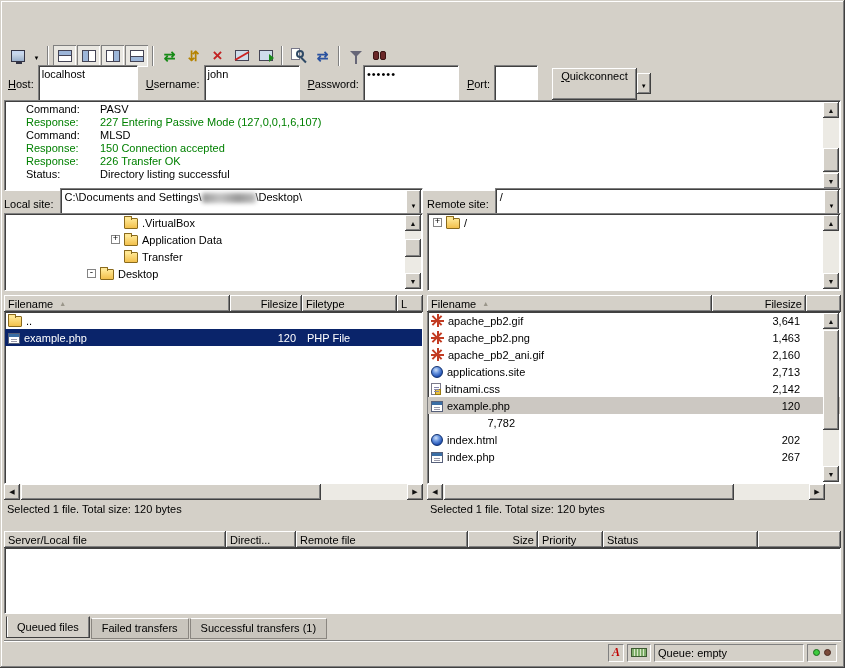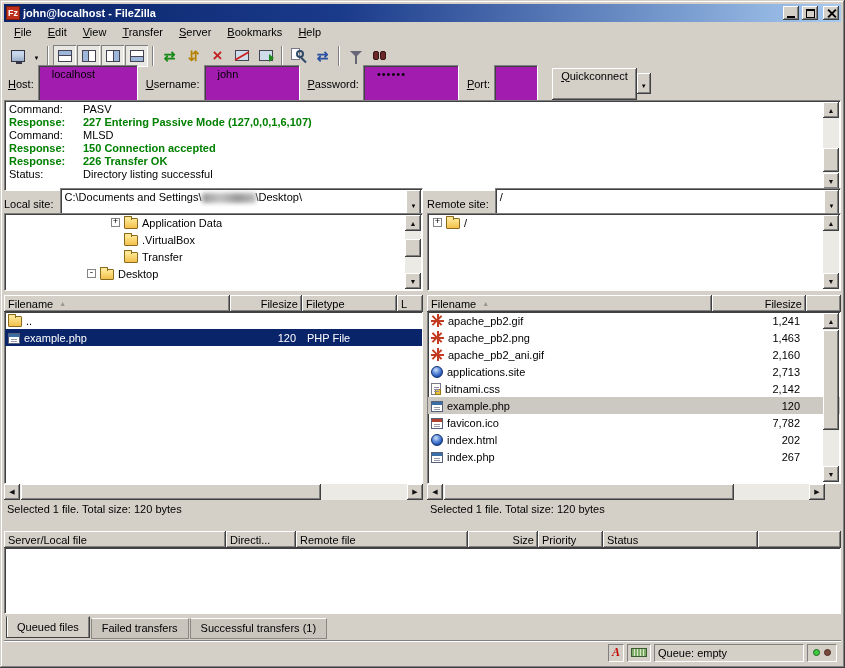--- a/index.html
+++ b/index.html
@@ -57,30 +57,30 @@
   .ti-sync::before{content:"⇄";color:#2a52a0;font-size:14px;font-weight:bold;}
   .ti-filter{width:0;height:0;border-left:6px solid transparent;border-right:6px solid transparent;border-top:6px solid #667;position:relative;margin-top:-4px;}
   .ti-filter::after{content:"";position:absolute;left:-1px;top:-1px;width:2px;height:8px;background:#667;}
   .ti-binoc{display:flex;gap:1px;}
   .ti-binoc i{display:block;width:6px;height:9px;background:#6b2828;border:1px solid #３a1414;border:1px solid #3a1414;border-radius:2px;}
 
   
   .qcbar{position:absolute;left:4px;top:69px;right:4px;height:29px;display:flex;align-items:center;padding-left:4px;}
   .qc-label{margin-right:4px;white-space:nowrap;}
   .qc-gap{margin-left:8px;}
-  .qc-field{height:37px;background:#a21caf;border:1px solid;border-color:#808080 #fff #fff #808080;box-shadow:inset 1px 1px 0 #404040;
-    padding:2px 13px;white-space:nowrap;overflow:hidden;}
+  .qc-field{height:37px;background:#ffffff;border:1px solid;border-color:#808080 #fff #fff #808080;box-shadow:inset 1px 1px 0 #404040;
+    padding:2px 3px;white-space:nowrap;overflow:hidden;}
   .qc-btn{height:32px;margin-left:14px;padding:2px 9px;white-space:nowrap;cursor:default;}
   .qc-drop{width:14px;height:21px;display:flex;align-items:center;justify-content:center;}
 
   
-  .logpane{position:absolute;left:4px;top:100px;right:4px;height:91px;overflow:hidden;padding:2px 20px 2px 4px;position:absolute;}
+  .logpane{position:absolute;left:4px;top:100px;right:4px;height:91px;overflow:hidden;padding:2px 20px 2px 21px;position:absolute;}
   .log-line{display:flex;line-height:13px;white-space:nowrap;}
   .log-type{width:74px;flex:none;}
-  .lc-resp{color:#008000;font-weight:bold;}
+  .lc-resp{color:#008000;}
   .lc-cmd,.lc-status{color:#000;}
 
   
   .vsb{position:absolute;top:1px;bottom:1px;right:1px;width:16px;background:#eceae4;}
   .hsb{position:absolute;height:16px;background:#eceae4;}
   .sbtn{position:absolute;background:#d4d0c8;box-shadow:inset -1px -1px #404040,inset 1px 1px #fff,inset -2px -2px #808080;
     display:flex;align-items:center;justify-content:center;}
   .sbtn::before{font-size:7px;color:#111;}
   .sb-up{top:0;left:0;width:16px;height:16px;}.sb-up::before{content:"▲";}
   .sb-dn{bottom:0;left:0;width:16px;height:16px;}.sb-dn::before{content:"▼";}
@@ -160,43 +160,21 @@
   .ind-kbd{width:16px;height:9px;background:repeating-linear-gradient(90deg,#7fae6a 0 2px,#d8e8c8 2px 3px);border:1px solid #3c5a30;}
   .led{width:7px;height:7px;border-radius:50%;margin:0 2px;}
   .led-recv{background:#3ecb3e;border:1px solid #1c6a1c;}
   .led-send{background:#7a4a3a;border:1px solid #4a2a20;}
 </style>
 </head>
 <body>
 
 <div id="window">
 
-  <div class="titlebar">
-    <span class="fz-icon">Fz</span>
-    <span class="title-text">john@localhost - FileZilla</span>
-    <span class="wbtn raised">
-        <span class="glyph-min"></span>
-      </span>
-    <span class="wbtn raised">
-        <span class="glyph-max"></span>
-      </span>
-    <span class="wbtn raised" style="margin-left:2px">
-        <span class="glyph-close"></span>
-      </span>
-  </div>
-
-  <div class="menubar">
-    <span class="menu-item"><u>F</u>ile</span>
-    <span class="menu-item"><u>E</u>dit</span>
-    <span class="menu-item"><u>V</u>iew</span>
-    <span class="menu-item"><u>T</u>ransfer</span>
-    <span class="menu-item"><u>S</u>erver</span>
-    <span class="menu-item"><u>B</u>ookmarks</span>
-    <span class="menu-item"><u>H</u>elp</span>
-  </div>
+
 
   <div class="toolbar">
     <span class="tb-btn">
         <span class="ti-server"></span>
       </span>
     <span class="tb-drop">
         <span class="arr-down"></span>
       </span>
     <span class="tb-sep"></span>
     <span class="tb-btn checked">
@@ -309,28 +287,28 @@
     <span class="combo">
       <span>/</span>
       <span class="combo-btn">
           <span class="arr-down"></span>
         </span>
     </span>
   </div>
 
   <div class="treepane sunkenw" style="left:4px;top:213px;width:419px;height:78px">
     <div class="tree-row" style="padding-left:106px">
+      <span class="exp-space"></span>
+        <span class="fi icon-folder"></span>
+        <span>.VirtualBox</span>
+    </div>
+    <div class="tree-row" style="padding-left:106px">
       <span class="expander plus"></span>
         <span class="fi icon-folder"></span>
         <span>Application Data</span>
-    </div>
-    <div class="tree-row" style="padding-left:106px">
-      <span class="exp-space"></span>
-        <span class="fi icon-folder"></span>
-        <span>.VirtualBox</span>
     </div>
     <div class="tree-row" style="padding-left:106px">
       <span class="exp-space"></span>
         <span class="fi icon-folder"></span>
         <span>Transfer</span>
     </div>
     <div class="tree-row" style="padding-left:82px">
       <span class="expander minus"></span>
         <span class="fi icon-folder"></span>
         <span>Desktop</span>
@@ -407,21 +385,21 @@
       </span>
     <span class="hc" style="flex:1"></span>
   </div>
 
   <div class="listpane sunkenw" style="left:427px;top:312px;width:414px;height:172px;border-top:none">
     <div class="file-row">
       <span class="cell c-name r-name">
           <span class="fi icon-star"></span>
           <span>apache_pb2.gif</span>
         </span>
-      <span class="cell c-num r-size">1,241</span>
+      <span class="cell c-num r-size">3,641</span>
     </div>
     <div class="file-row">
       <span class="cell c-name r-name">
           <span class="fi icon-star"></span>
           <span>apache_pb2.png</span>
         </span>
       <span class="cell c-num r-size">1,463</span>
     </div>
     <div class="file-row">
       <span class="cell c-name r-name">
@@ -445,24 +423,20 @@
       <span class="cell c-num r-size">2,142</span>
     </div>
     <div class="file-row sel-gray">
       <span class="cell c-name r-name">
           <span class="fi icon-win"></span>
           <span>example.php</span>
         </span>
       <span class="cell c-num r-size">120</span>
     </div>
     <div class="file-row">
-      <span class="cell c-name r-name">
-          <span class="fi icon-win red"></span>
-          <span>favicon.ico</span>
-        </span>
       <span class="cell c-num r-size">7,782</span>
     </div>
     <div class="file-row">
       <span class="cell c-name r-name">
           <span class="fi icon-ball"></span>
           <span>index.html</span>
         </span>
       <span class="cell c-num r-size">202</span>
     </div>
     <div class="file-row">

